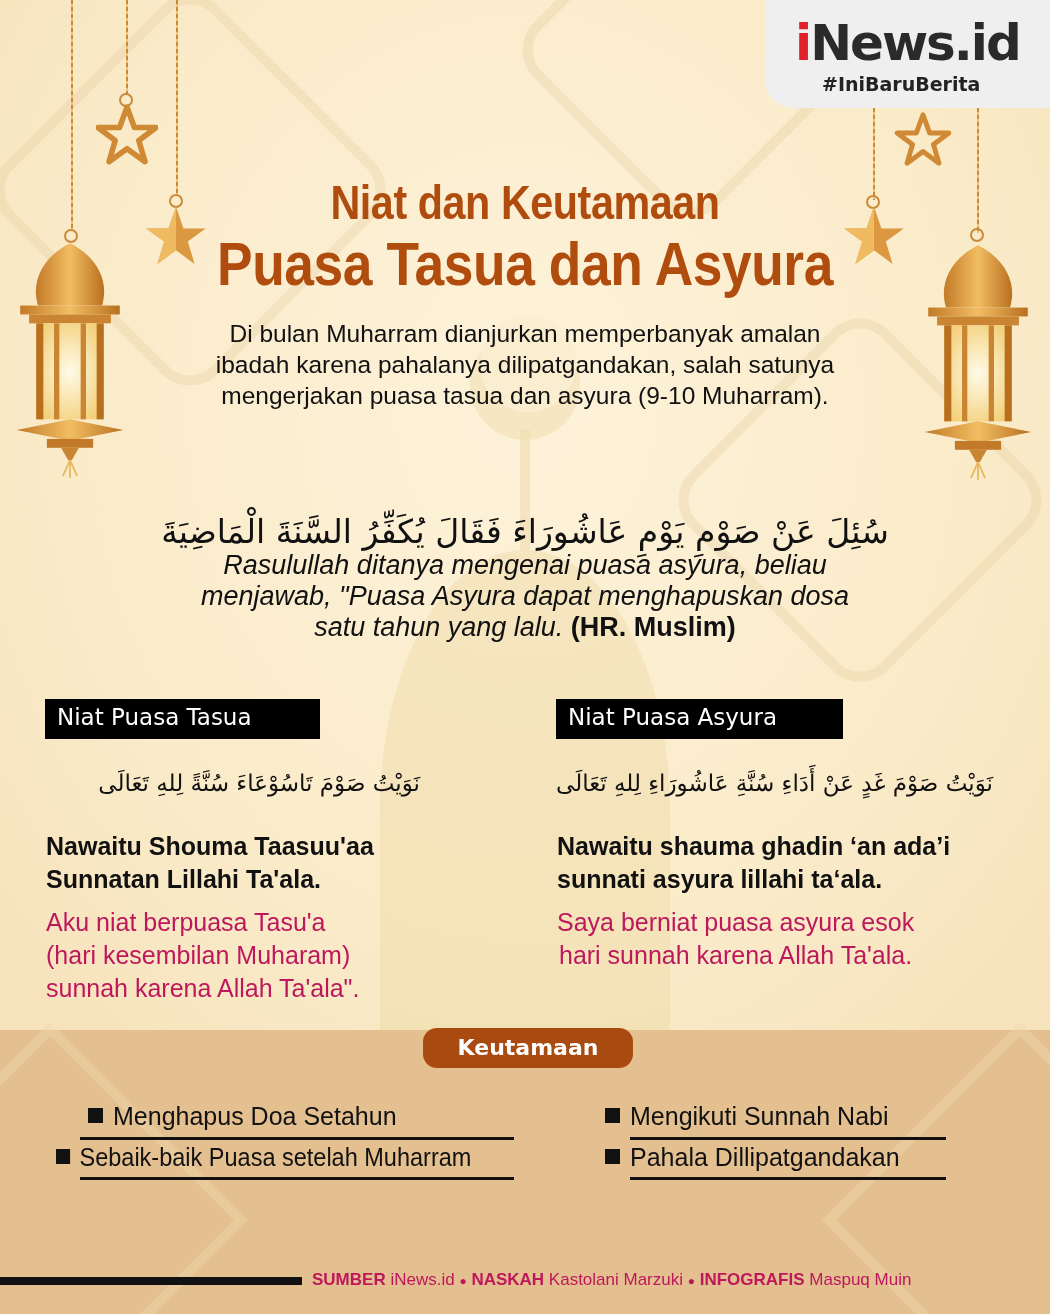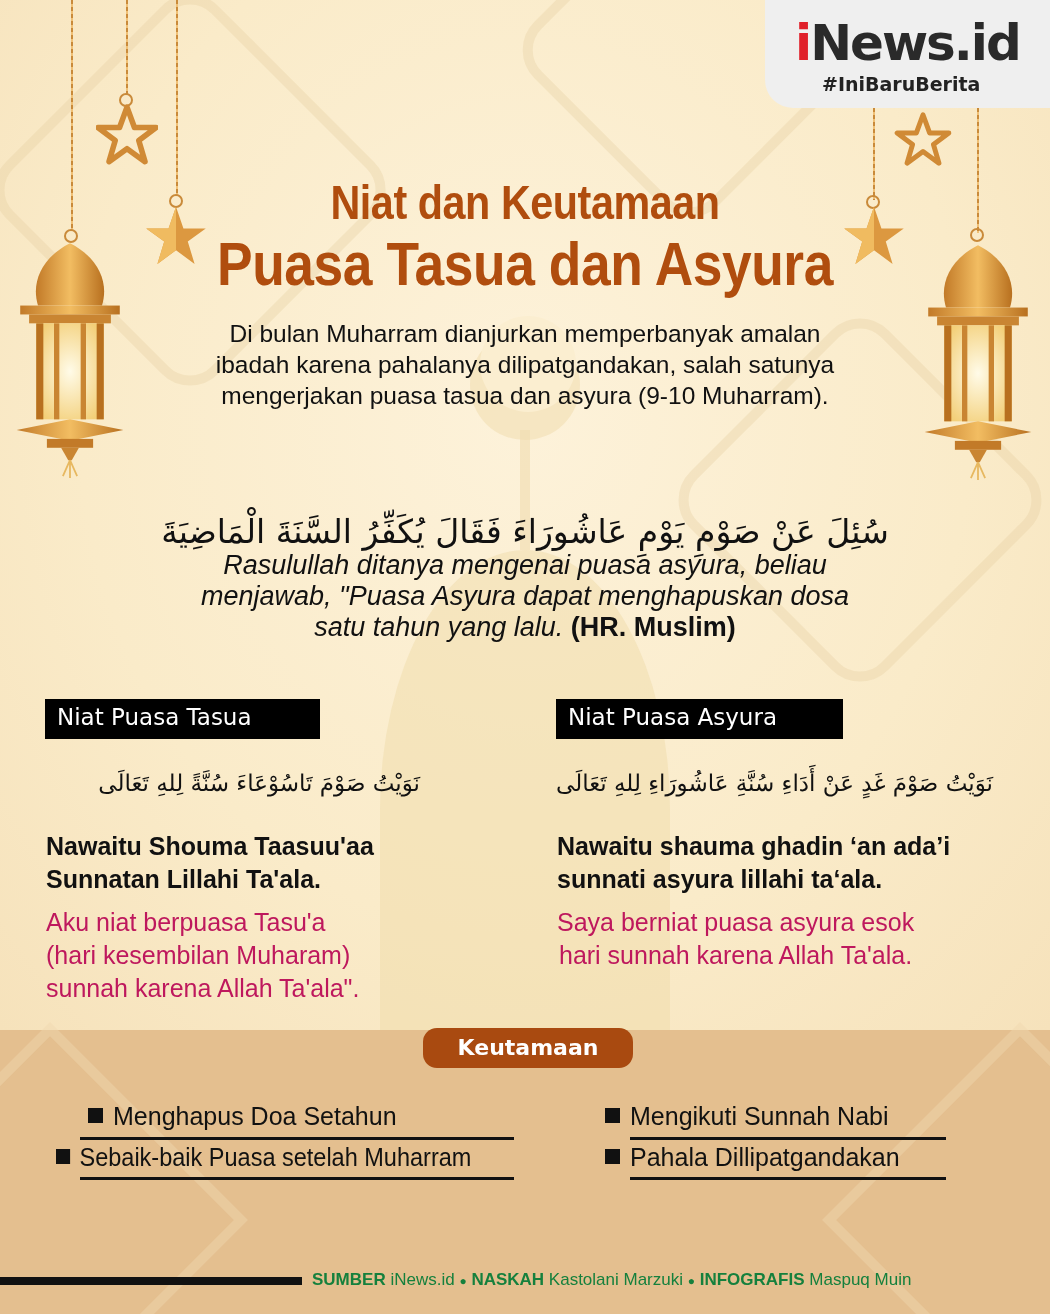--- a/index.html
+++ b/index.html
@@ -118,21 +118,21 @@
     transform-origin: left center;
   }
   .benefit .bullet {
     display: inline-block; width: 15px; height: 15px; background: #111; margin-right: 10px;
     vertical-align: 2px;
   }
   .uline { position: absolute; height: 3px; background: #111; }
 
   .footer-bar { position: absolute; left: 0; top: 1277px; width: 302px; height: 8px; background: #111; }
   .footer {
-    position: absolute; left: 312px; top: 1270px; font-size: 17px; color: #15803d; white-space: nowrap;
+    position: absolute; left: 312px; top: 1270px; font-size: 17px; color: #be185d; white-space: nowrap;
   }
   .footer b { font-weight: bold; }
 </style>
 </head>
 <body>
 
 <div class="bg-top"></div>
 <div class="bg-pattern" style="left:40px; top:40px; width:300px; height:300px;"></div>
 <div class="bg-pattern" style="left:560px; top:-80px; width:260px; height:260px;"></div>
 <div class="bg-pattern" style="left:720px; top:360px; width:280px; height:280px;"></div>

